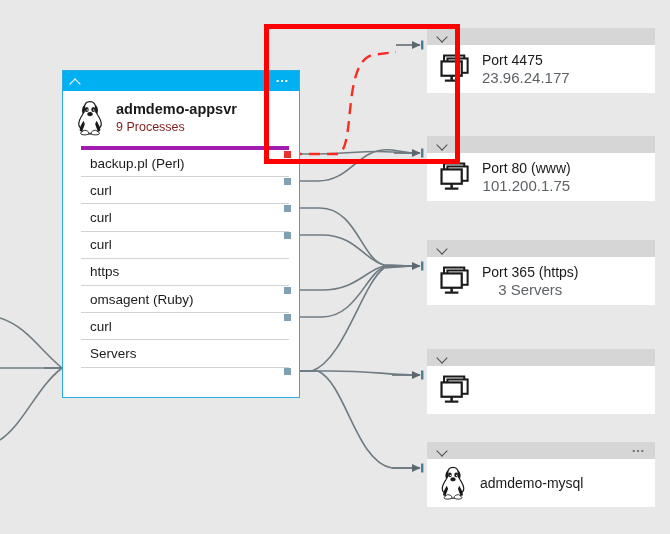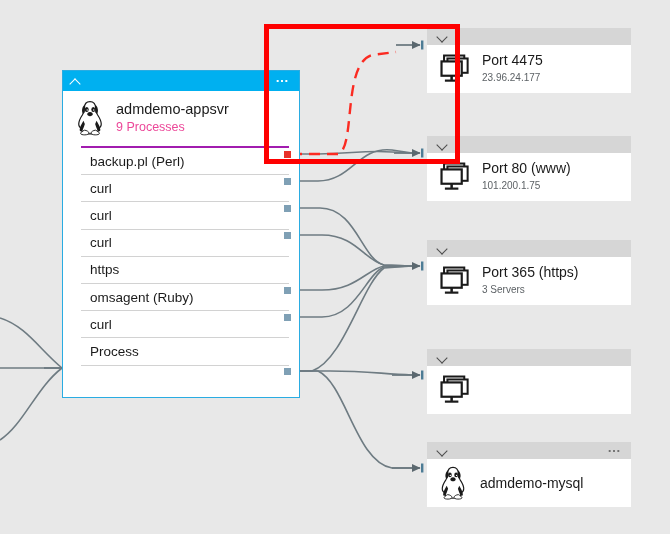--- a/index.html
+++ b/index.html
@@ -51,28 +51,28 @@
     line-height: 8px; font-weight: 700;
     user-select:none;
   }
   .panel-head {
     display:flex; align-items:center;
     padding: 9px 0 8px 12px;
   }
   .tux { width: 30px; height: 36px; flex: 0 0 30px; margin-right: 11px;}
   .panel-head-text { display:flex; flex-direction:column; }
   .panel-title {
-    font-size: 14.5px; color:#1a1a1a; line-height: 17px;
+    font-size: 14.5px; color:#1a1a1a; line-height: 17px; font-weight: bold;
   }
   .panel-sub {
-    font-size: 12.5px; color:#ec4899; line-height: 16px; margin-top:1px;
+    font-size: 12.5px; color:#7f1d1d; line-height: 16px; margin-top:1px;
   }
   .proc-list {
     margin: 2px 10px 0 18px;
-    border-top: 2px solid #a21caf;
+    border-top: 4px solid #a21caf;
   }
   .proc-row {
     height: 27.2px;
     display:flex; align-items:center;
     border-bottom: 1px solid #d2d2d2;
     padding-left: 9px;
     font-size: 13.5px;
     color: #1a1a1a;
     background:#fff;
     box-sizing:border-box;
@@ -84,21 +84,21 @@
     width: 7px; height: 7px;
     background: #7fa0b5;
     z-index: 7;
   }
   .nub.red { background:#e8312a; }
 
   
   .node-card {
     position: absolute;
     left: 427px;
-    width: 204px;
+    width: 228px;
     background: #8b5cf6;
     z-index: 5;
   }
   .card-head {
     height: 17px;
     background: #d6d6d6;
     display:flex; align-items:center;
     justify-content: space-between;
     padding: 0 9px 0 10px;
     box-sizing:border-box;
@@ -120,21 +120,21 @@
     height: 48px;
     display:flex; align-items:center;
     padding-left: 11px;
     box-sizing:border-box;
     background:#fff;
   }
   .card-ico { flex:0 0 34px; width:34px; height:32px; margin-right: 10px; }
   .card-ico.tuxico { flex:0 0 30px; width:30px; height:34px; margin-right: 12px;}
   .card-text { display:flex; flex-direction:column; }
   .card-title { font-size: 14px; color:#1a1a1a; line-height:17px; }
-  .card-sub   { font-size: 10px; color:#5d6266; line-height:16px; margin-top:1px;}
+  .card-sub   { font-size: 15px; color:#5d6266; line-height:16px; margin-top:1px;text-align:center;}
 
   
   .highlight-box {
     position:absolute;
     left: 264px; top: 24px;
     width: 196px; height: 140px;
     border: 5px solid #fe0000;
     box-sizing: border-box;
     z-index: 20;
     pointer-events: none;
@@ -244,21 +244,21 @@
       <div class="proc-row">
           <span>https</span>
         </div>
       <div class="proc-row">
           <span>omsagent (Ruby)</span>
         </div>
       <div class="proc-row">
           <span>curl</span>
         </div>
       <div class="proc-row">
-          <span>Process</span>
+          <span>Servers</span>
         </div>
     </div>
   </div>
 
   <div class="nub red" style="left:284px; top:150.5px;"></div>
   <div class="nub" style="left:284px; top:177.5px;"></div>
   <div class="nub" style="left:284px; top:204.5px;"></div>
   <div class="nub" style="left:284px; top:231.5px;"></div>
   <div class="nub" style="left:284px; top:286.5px;"></div>
   <div class="nub" style="left:284px; top:313.5px;"></div>

